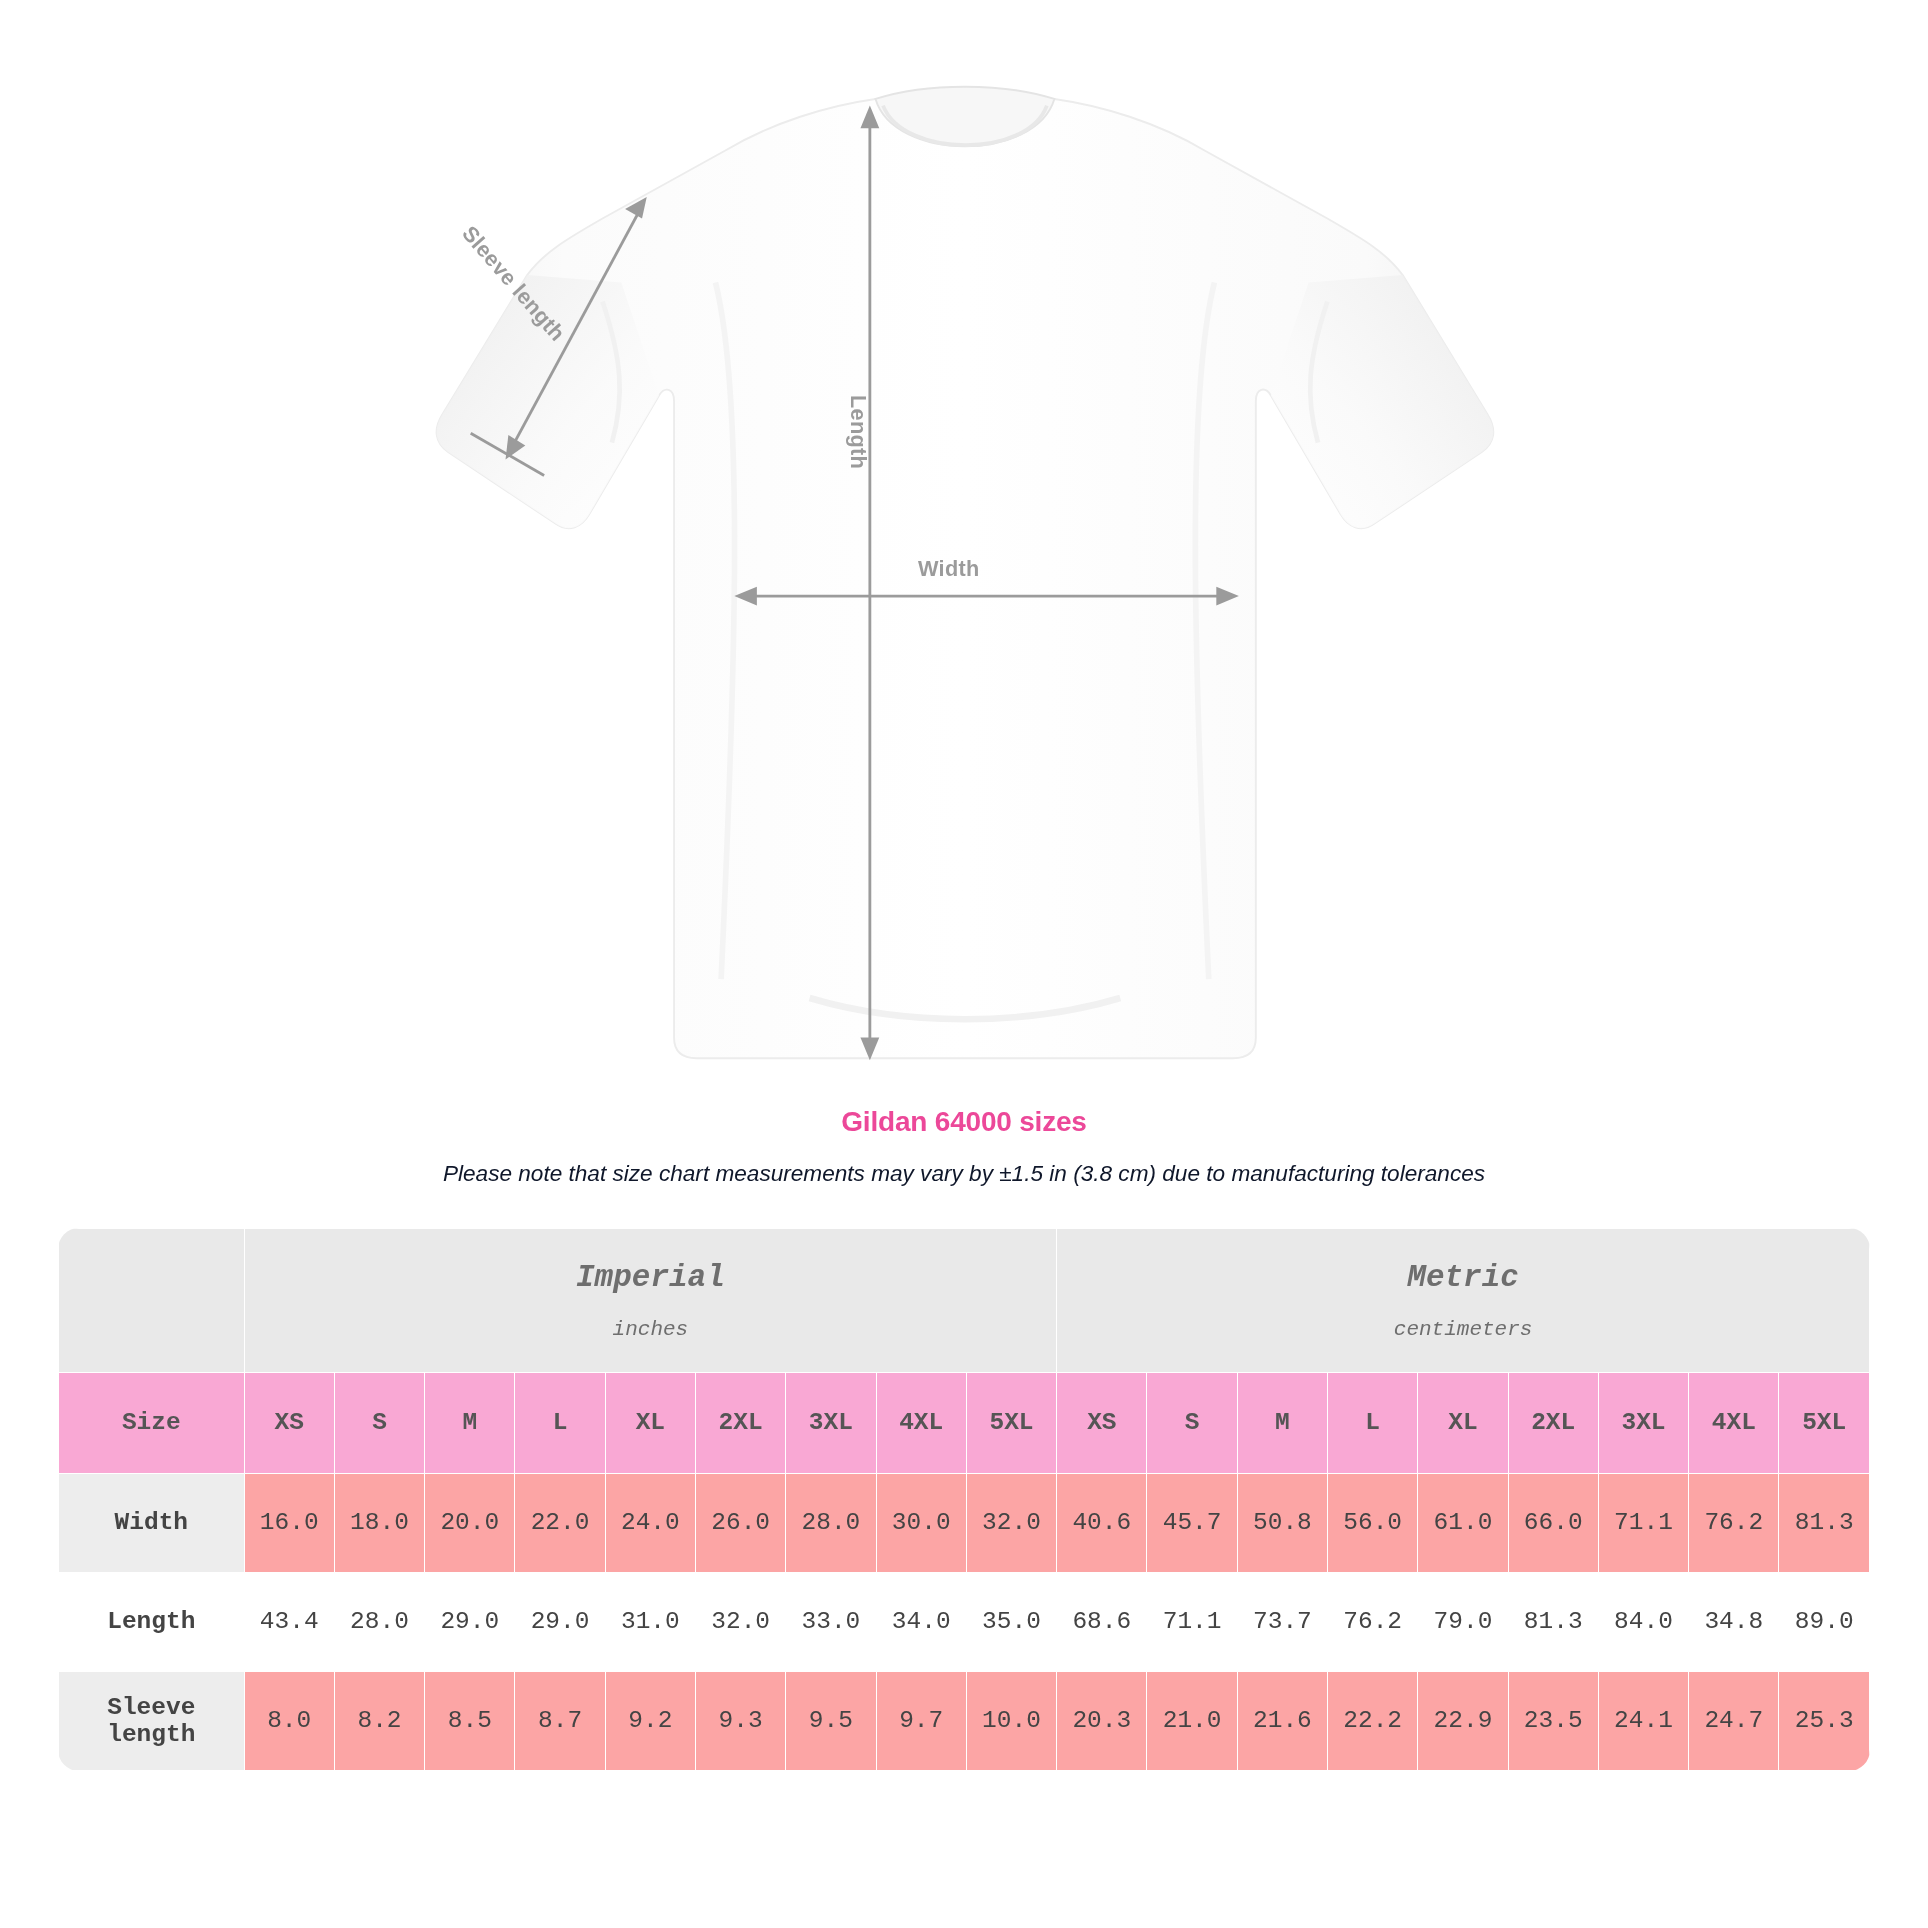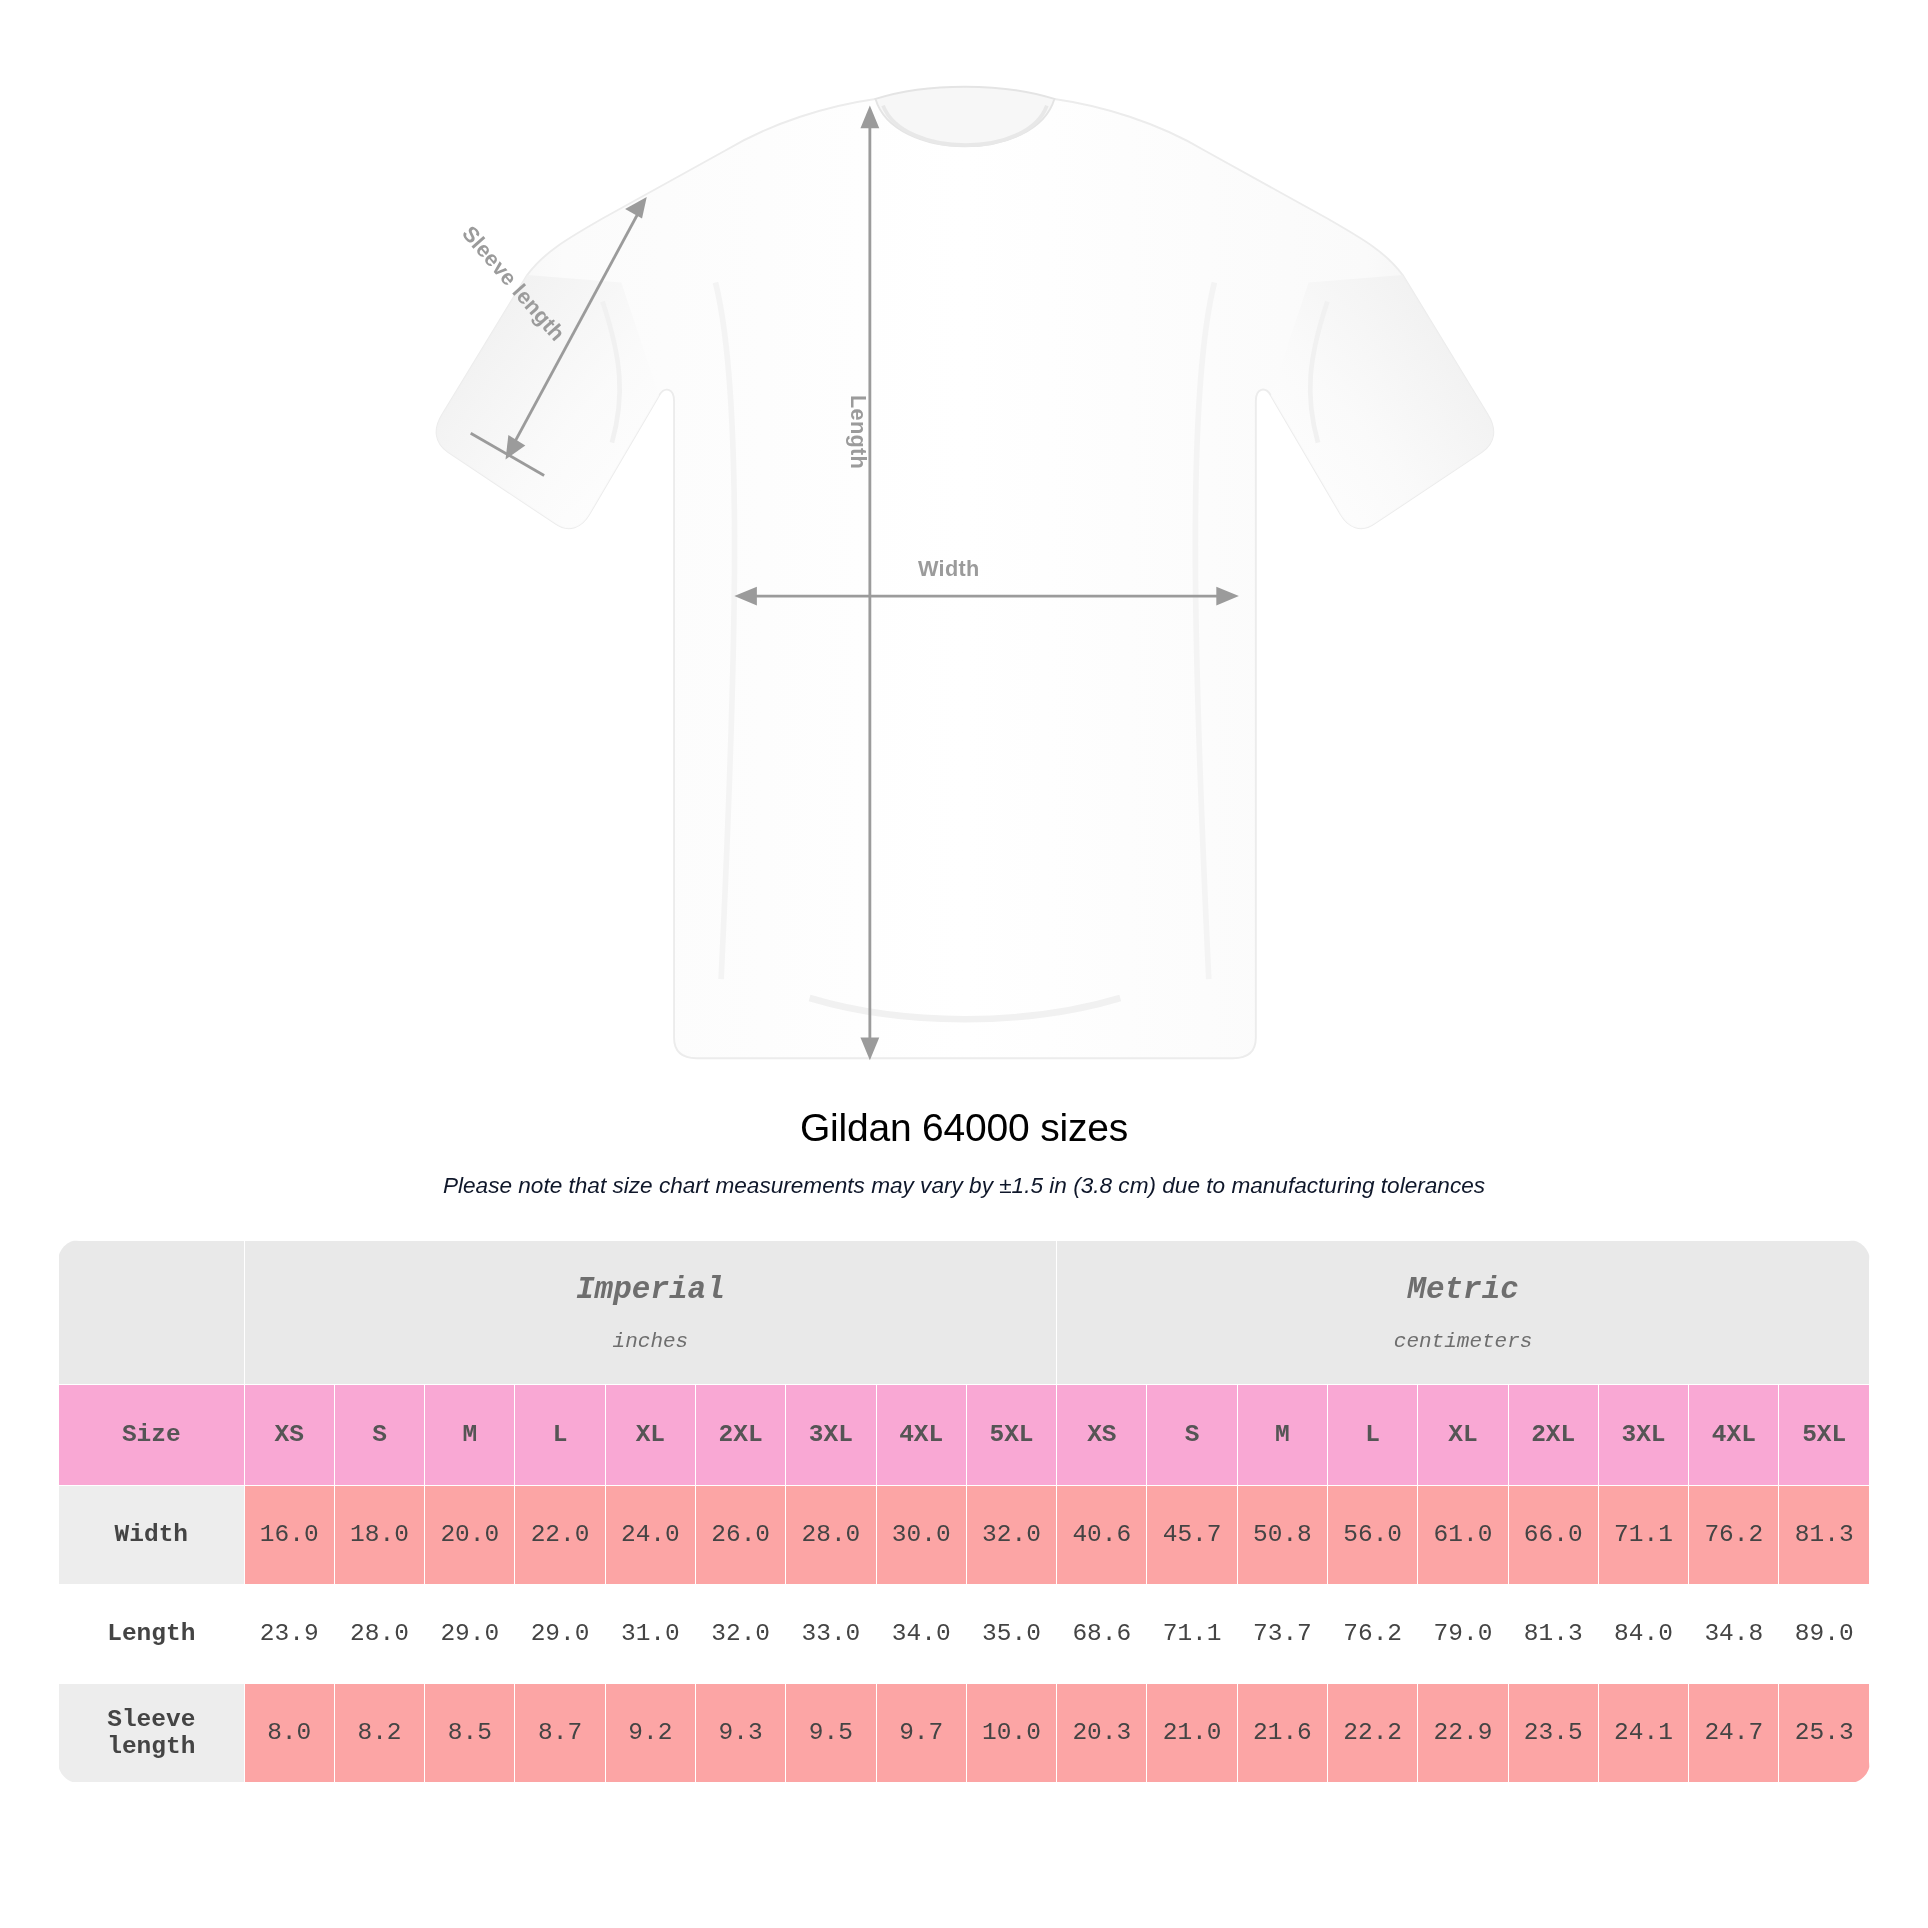--- a/index.html
+++ b/index.html
@@ -64,23 +64,23 @@
     transform: rotate(49deg);
     transform-origin: left top;
   }
 
   
   .title-block {
     text-align: center;
     margin-top: 9.4px;
   }
   .chart-title {
-    font-size: 39px;
-    font-weight: normal;
-    color: #000000;
+    font-size: 28px;
+    font-weight: bold;
+    color: #ec4899;
     letter-spacing: -0.2px;
   }
   .chart-note {
     font-size: 22.6px;
     font-style: italic;
     color: #0f172a;
     margin-top: 22.6px;
   }
 
   
@@ -324,21 +324,21 @@
           <td>56.0</td>
           <td>61.0</td>
           <td>66.0</td>
           <td>71.1</td>
           <td>76.2</td>
           <td>81.3</td>
         </tr>
 
         <tr class="band plain">
           <td class="row-label">Length</td>
-          <td>23.9</td>
+          <td>43.4</td>
           <td>28.0</td>
           <td>29.0</td>
           <td>29.0</td>
           <td>31.0</td>
           <td>32.0</td>
           <td>33.0</td>
           <td>34.0</td>
           <td>35.0</td>
           <td>68.6</td>
           <td>71.1</td>

